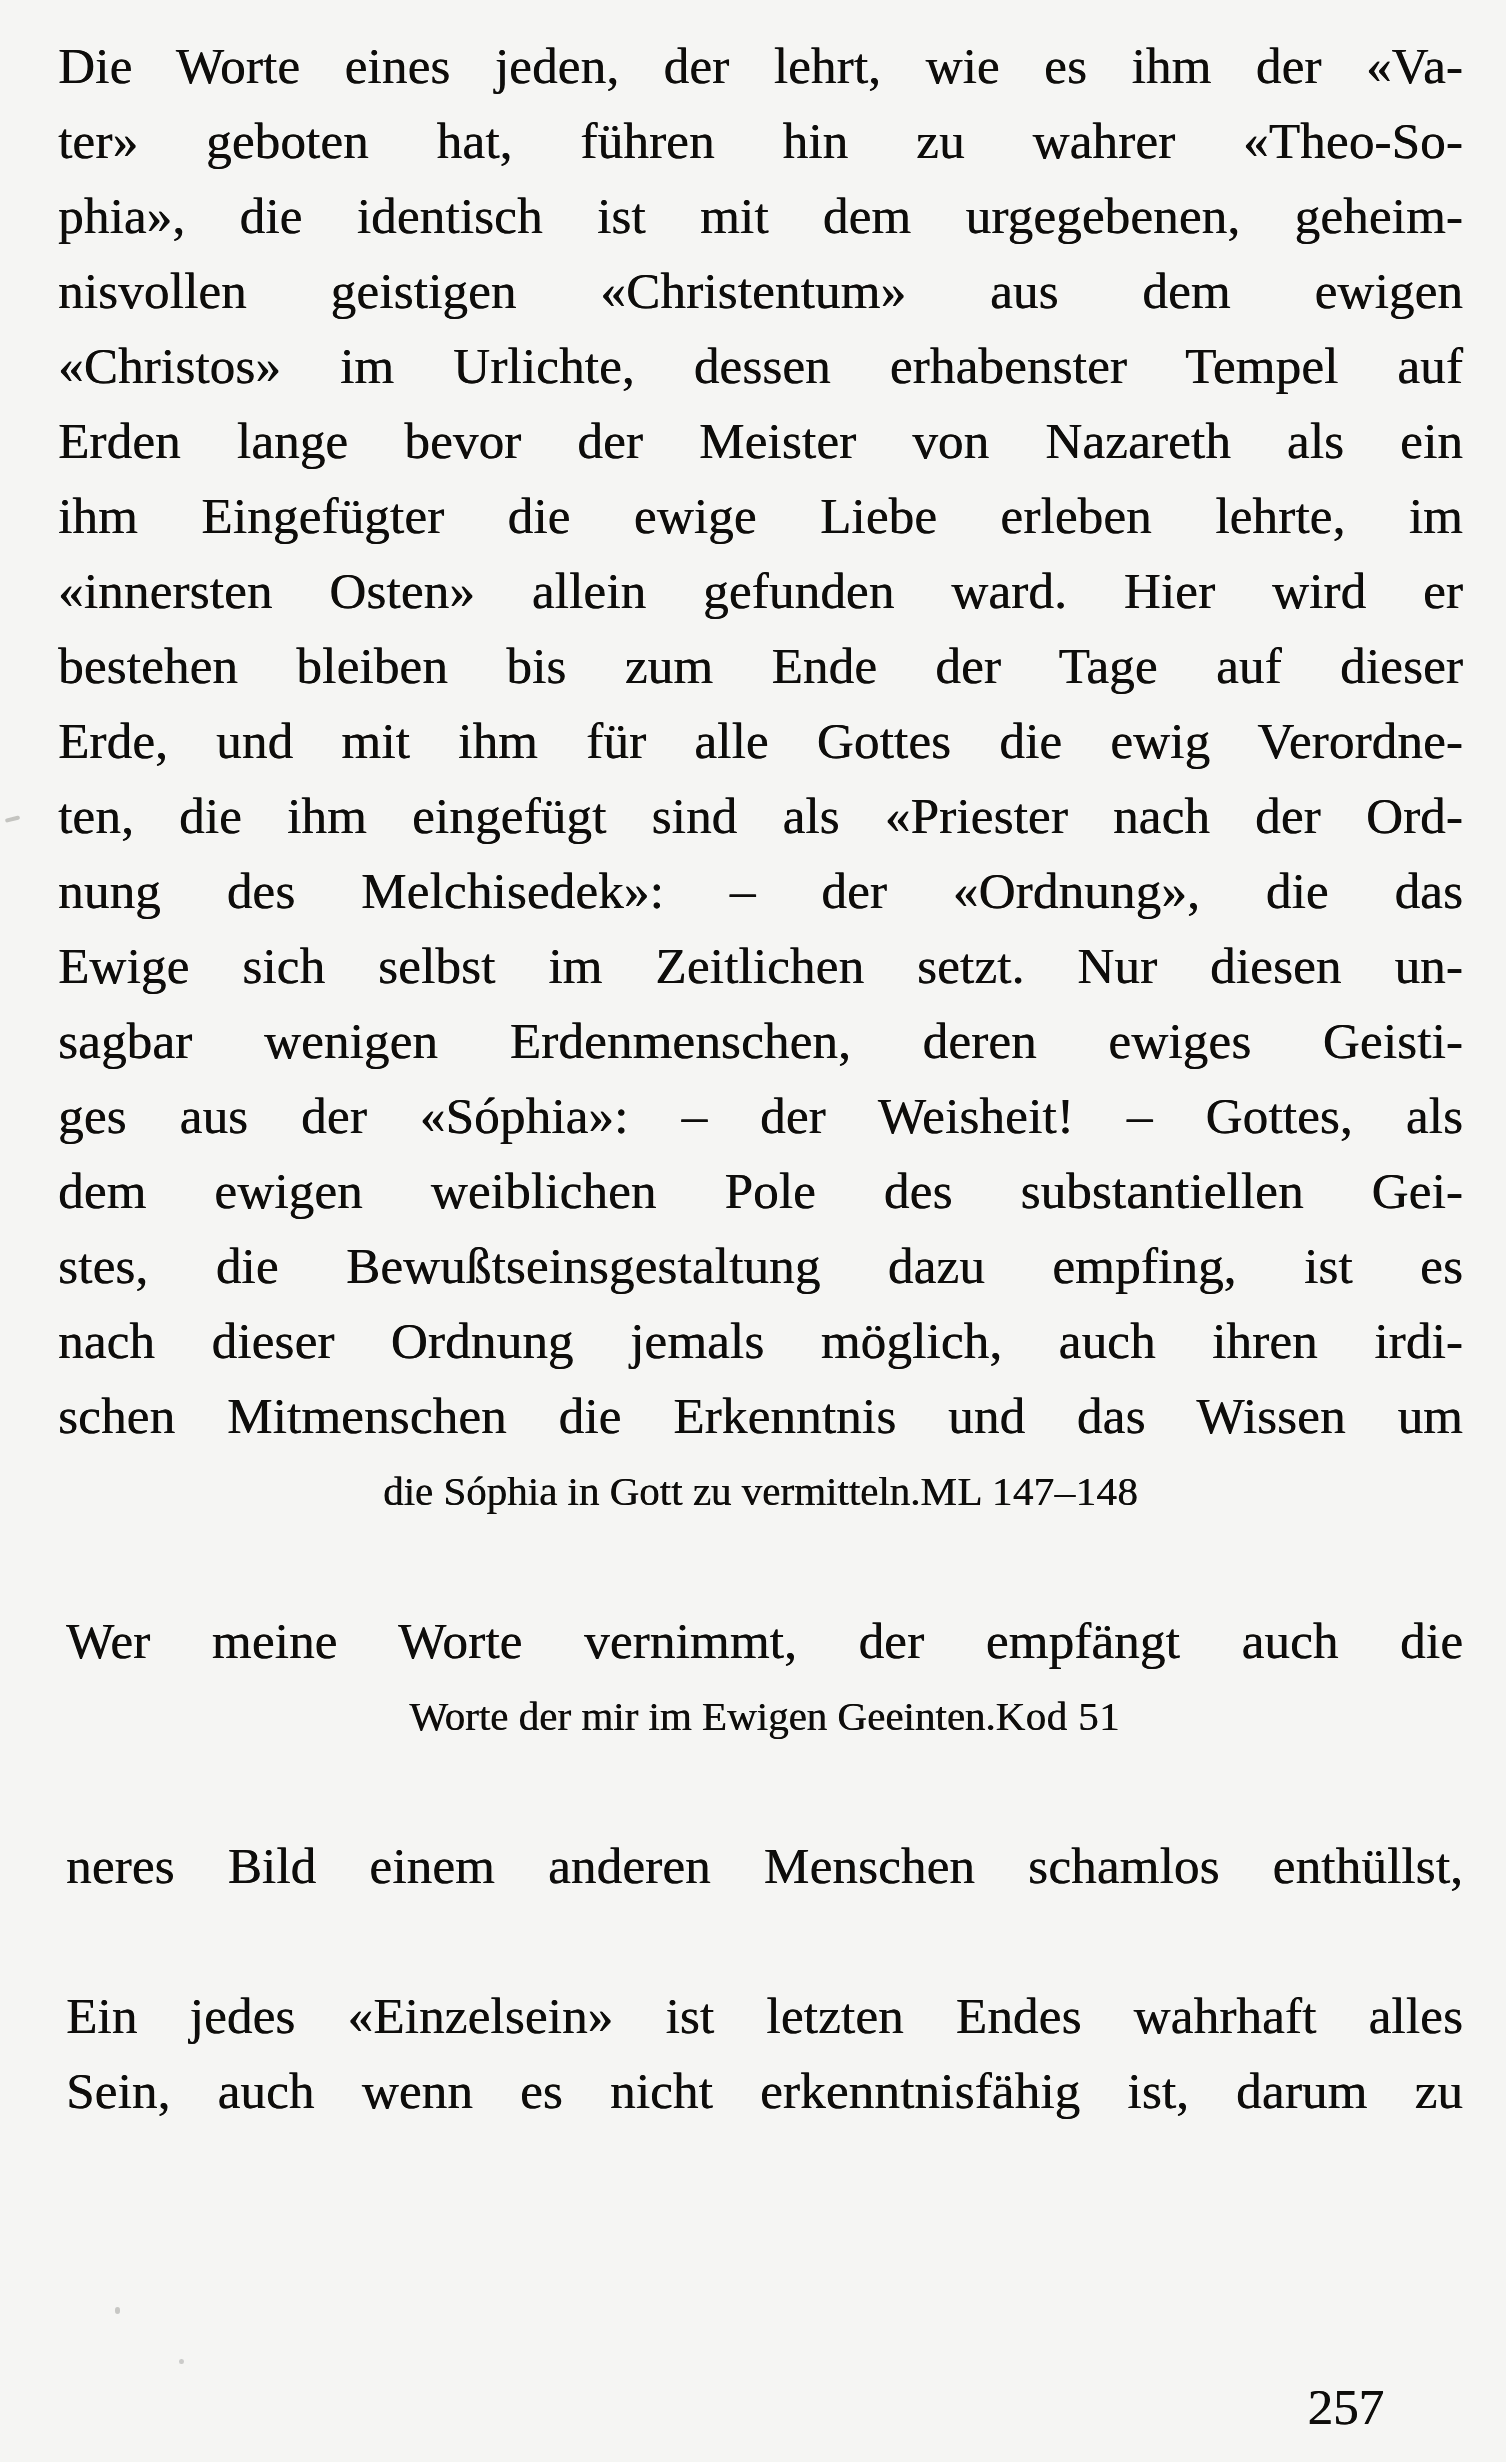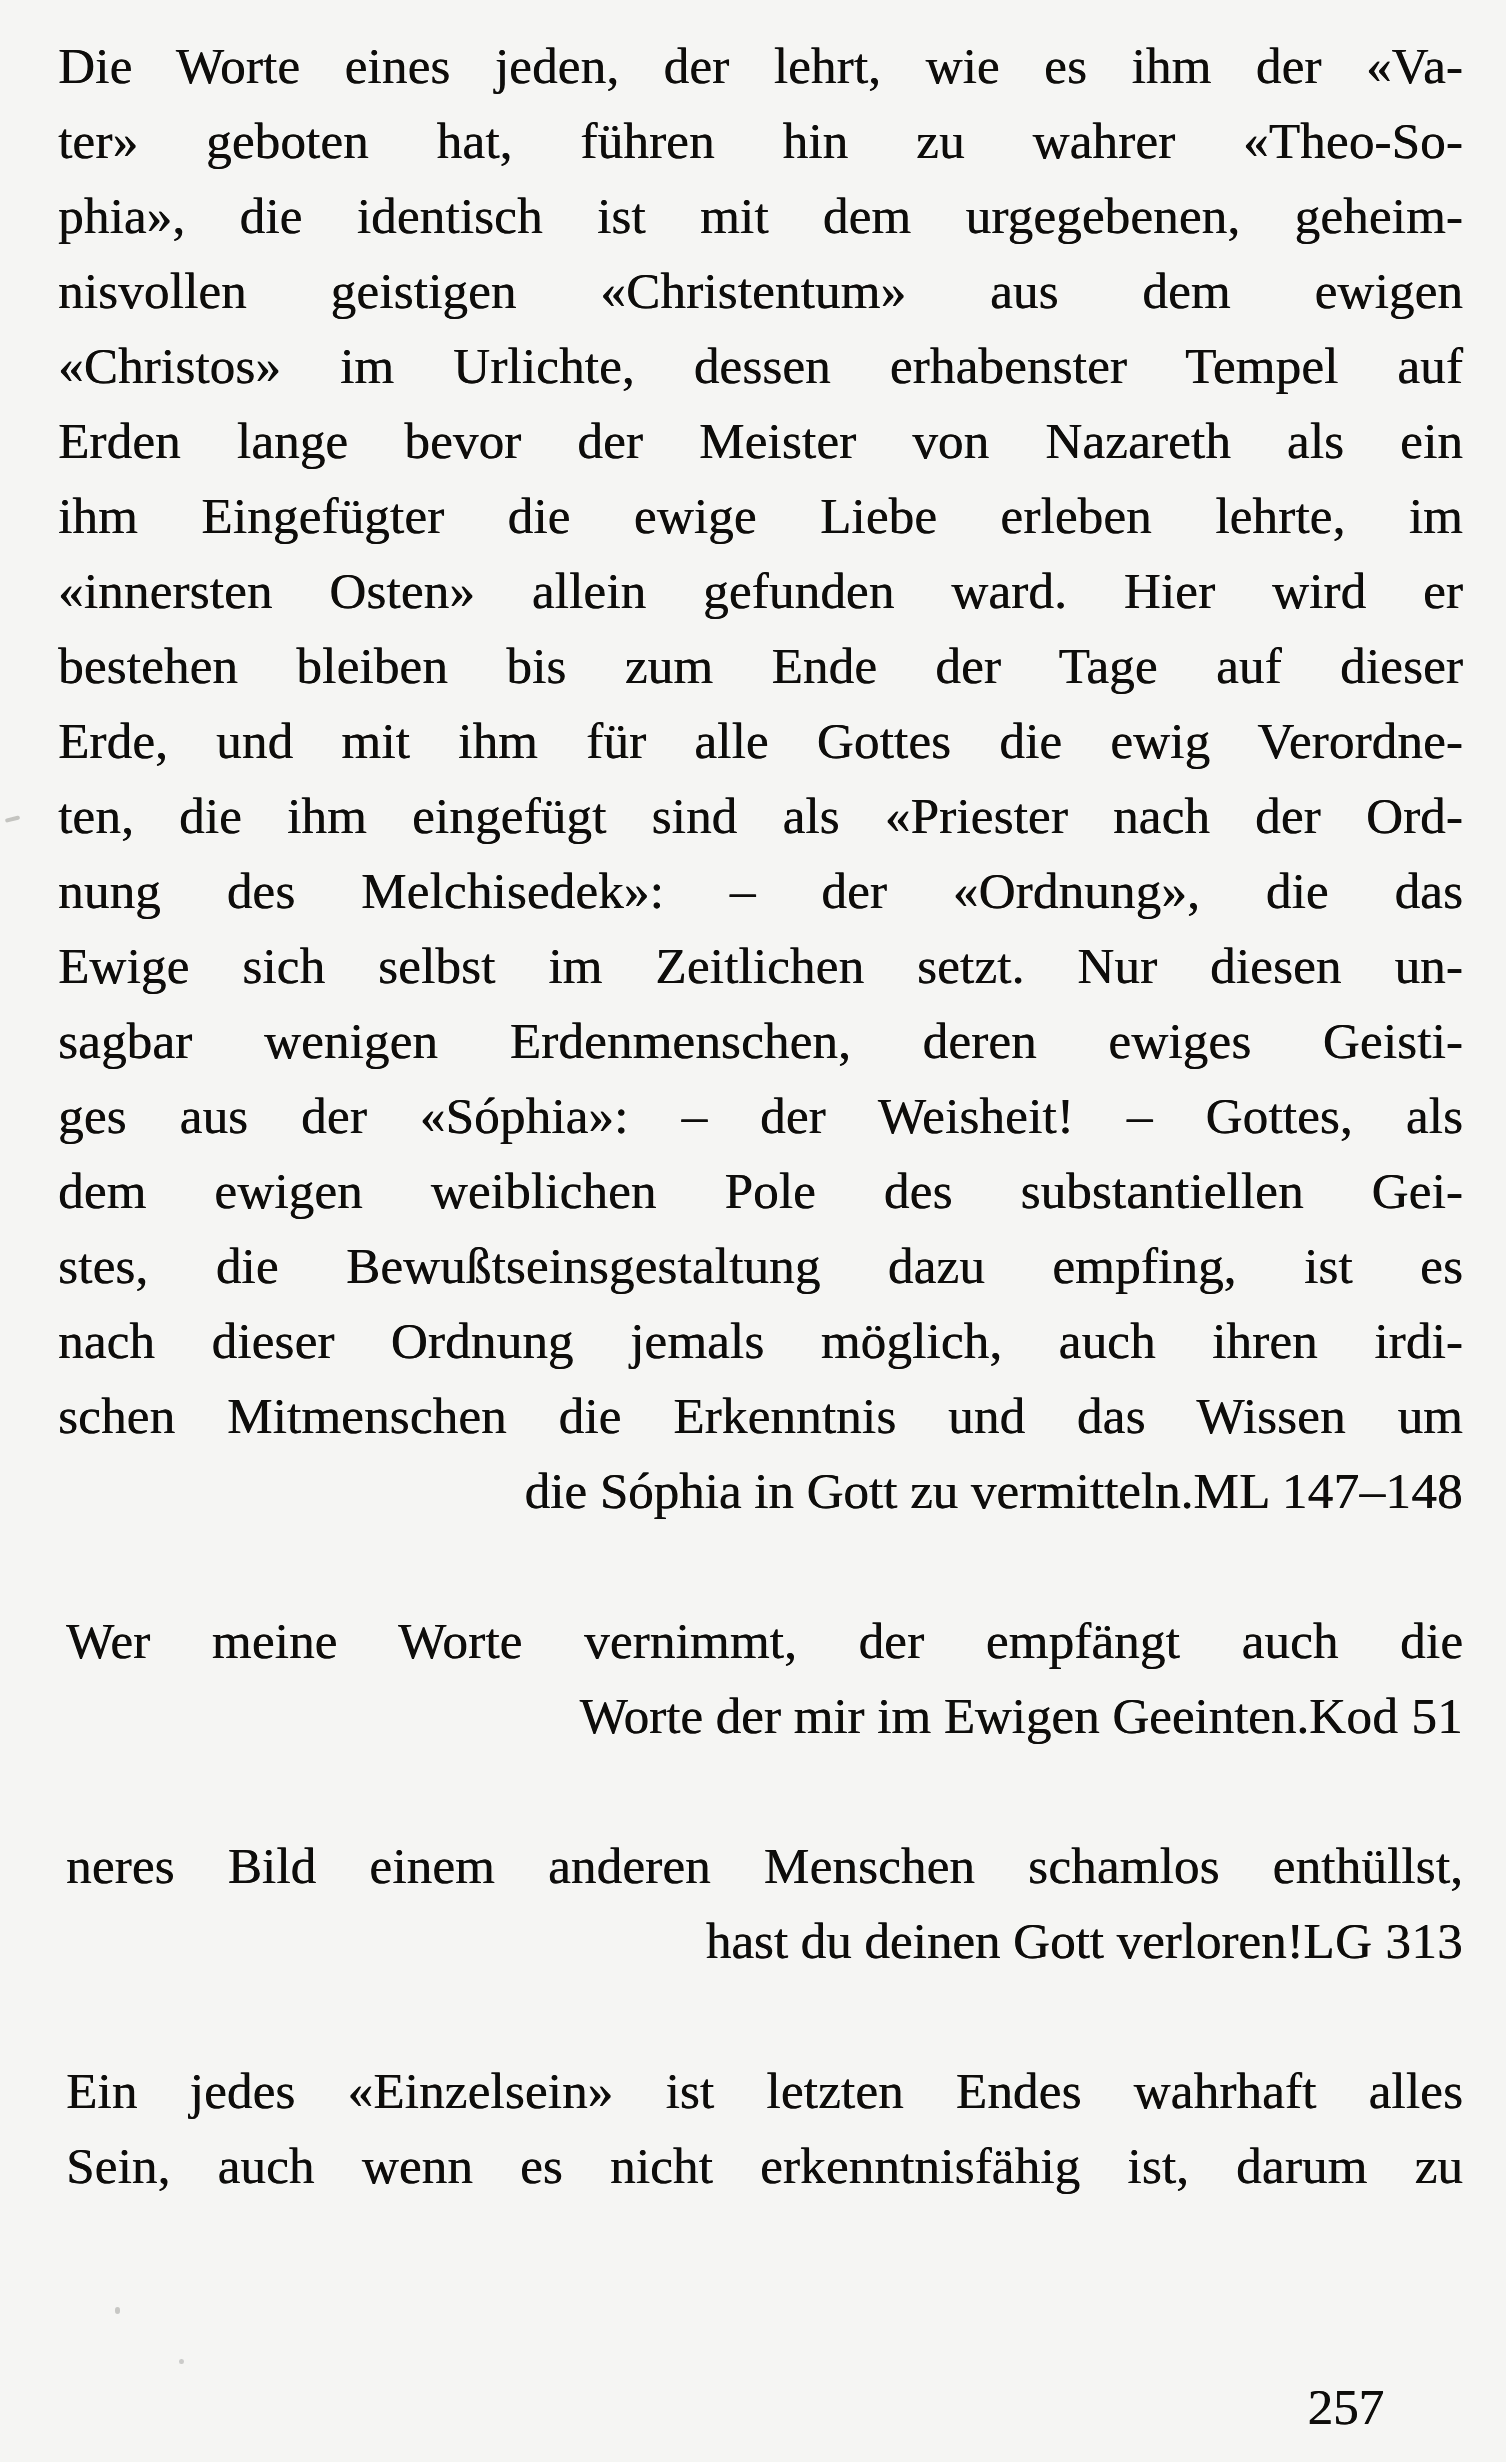--- a/index.html
+++ b/index.html
@@ -28,23 +28,23 @@
     font-size: 51px;
     line-height: 75px;
     text-align: justify;
     text-align-last: justify;
     letter-spacing: 0.2px;
     text-shadow: 0.5px 0 0 currentColor;
     white-space: normal;
   }
   .cite-line {
     display: flex;
-    justify-content: flex-end;
+    justify-content: center;
     align-items: baseline;
-    font-size: 51px;
+    font-size: 41px;
     line-height: 75px;
     text-shadow: 0.5px 0 0 currentColor;
   }
   .citation {
     letter-spacing: 0.4px;
   }
   .page-number {
     position: absolute;
     top: 2370px;
     right: 123px;
@@ -104,24 +104,20 @@
       </div>
       <div class="paragraph">
         <div class="line">Wer meine Worte vernimmt, der empfängt auch die</div>
         <div class="cite-line">
           <span>Worte der mir im Ewigen Geeinten.</span>
           <span class="citation">Kod 51</span>
         </div>
       </div>
       <div class="paragraph">
         <div class="line">neres Bild einem anderen Menschen schamlos enthüllst,</div>
-        <div class="cite-line">
-          <span>hast du deinen Gott verloren!</span>
-          <span class="citation">LG 313</span>
-        </div>
       </div>
       <div class="paragraph">
         <div class="line">Ein jedes «Einzelsein» ist letzten Endes wahrhaft alles</div>
         <div class="line">Sein, auch wenn es nicht erkenntnisfähig ist, darum zu</div>
       </div>
     </main>
 
   <div class="page-number">257</div>
 </div>
 

